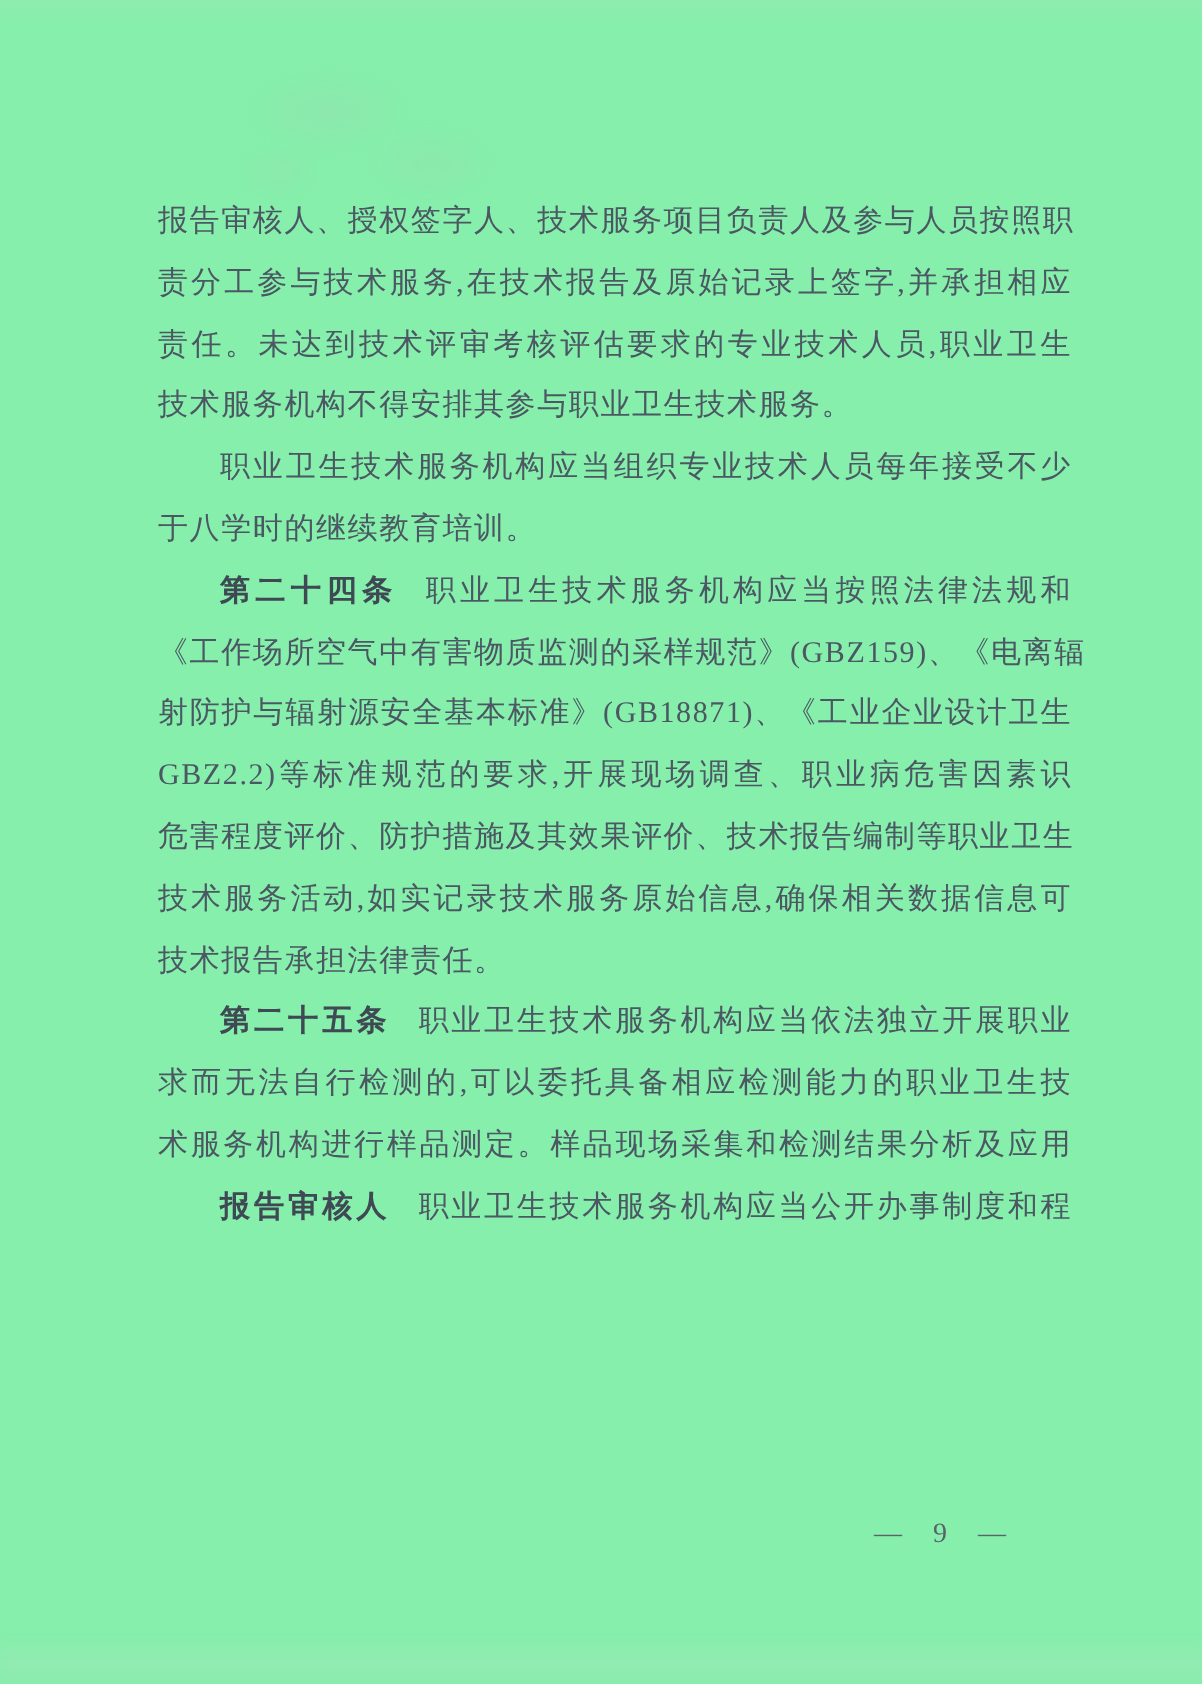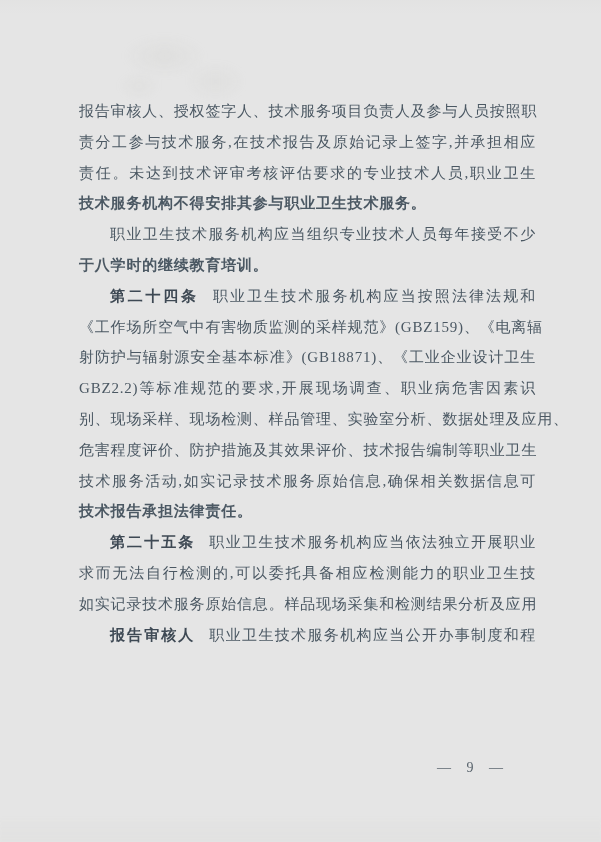--- a/index.html
+++ b/index.html
@@ -5,21 +5,21 @@
   * { margin: 0; padding: 0; box-sizing: border-box; }
   html, body { width: 601px; height: 842px; overflow: hidden; }
   body {
     background: #fcfcfb;
     font-family: "Liberation Serif", "DejaVu Serif", serif;
     position: relative;
   }
   .page {
     position: absolute;
     inset: 0;
-    background: #e5e5e5;
+    background: #86efac;
   }
   
   .smudge-top-left {
     position: absolute;
     left: 105px; top: 22px;
     width: 170px; height: 85px;
     background:
       radial-gradient(ellipse 60px 30px at 35% 40%, rgba(185,185,178,0.14), transparent 70%),
       radial-gradient(ellipse 45px 28px at 65% 70%, rgba(185,185,178,0.12), transparent 70%),
       radial-gradient(ellipse 30px 20px at 20% 75%, rgba(185,185,178,0.10), transparent 70%);
@@ -45,21 +45,21 @@
     font-size: 15px;
     letter-spacing: 0.8px;
     line-height: 30.8px;
   }
   .line {
     text-align: justify;
     text-align-last: justify;
     white-space: nowrap;
     height: 30.8px;
   }
-  .line.end { text-align-last: left; font-weight: bold; }
+  .line.end { text-align-last: left; }
   .line.indent { padding-left: 31px; }
   .article {
     font-weight: bold;
     color: #3e4954;
     margin-right: 14px;
     letter-spacing: 1.5px;
   }
   .page-number {
     position: absolute;
     top: 758px;
@@ -95,28 +95,27 @@
     <div class="line">责任。未达到技术评审考核评估要求的专业技术人员,职业卫生</div>
     <div class="line end">技术服务机构不得安排其参与职业卫生技术服务。</div>
 
     <div class="line indent">职业卫生技术服务机构应当组织专业技术人员每年接受不少</div>
     <div class="line end">于八学时的继续教育培训。</div>
 
     <div class="line indent"><span class="article">第二十四条</span><span>职业卫生技术服务机构应当按照法律法规和</span></div>
     <div class="line">《工作场所空气中有害物质监测的采样规范》(GBZ159)、《电离辐</div>
     <div class="line">射防护与辐射源安全基本标准》(GB18871)、《工业企业设计卫生</div>
     <div class="line">GBZ2.2)等标准规范的要求,开展现场调查、职业病危害因素识</div>
-    <div class="line">别、现场采样、现场检测、样品管理、实验室分析、数据处理及应用、</div>
     <div class="line">危害程度评价、防护措施及其效果评价、技术报告编制等职业卫生</div>
     <div class="line">技术服务活动,如实记录技术服务原始信息,确保相关数据信息可</div>
     <div class="line end">技术报告承担法律责任。</div>
 
     <div class="line indent"><span class="article">第二十五条</span><span>职业卫生技术服务机构应当依法独立开展职业</span></div>
     <div class="line">求而无法自行检测的,可以委托具备相应检测能力的职业卫生技</div>
-    <div class="line">如实记录技术服务原始信息。样品现场采集和检测结果分析及应用</div>
+    <div class="line">术服务机构进行样品测定。样品现场采集和检测结果分析及应用</div>
 
     <div class="line indent"><span class="article">报告审核人</span><span>职业卫生技术服务机构应当公开办事制度和程</span></div>
 
   </div>
 
   <div class="page-number">
     <span>— 9 —</span>
   </div>
 </div>
 

